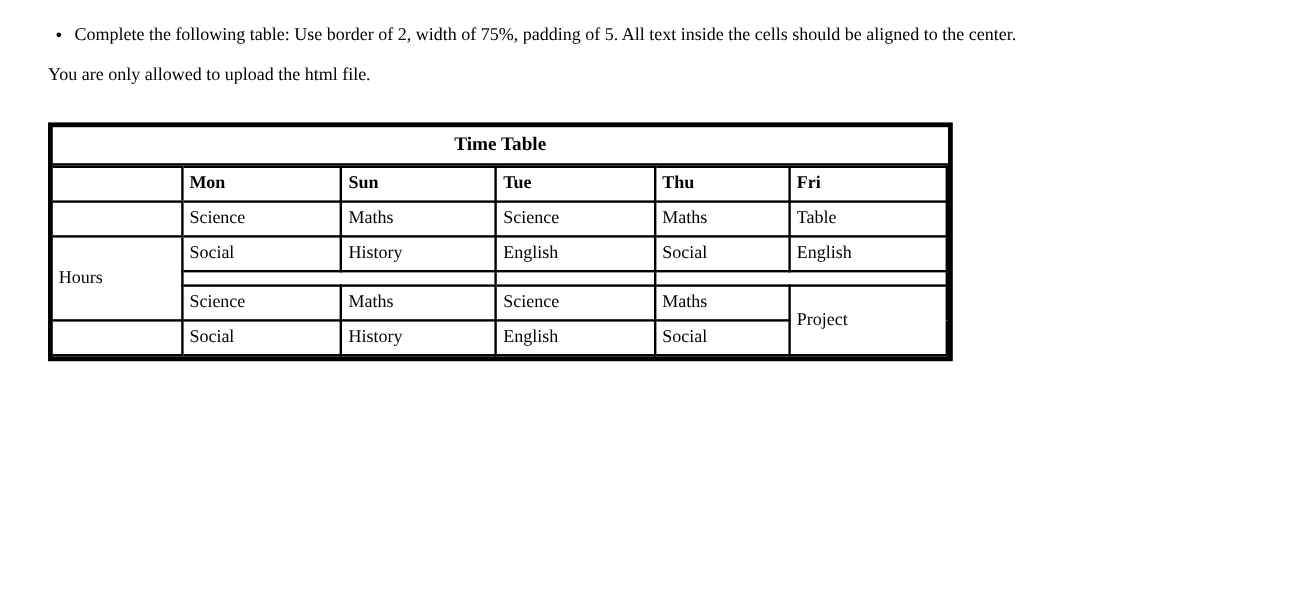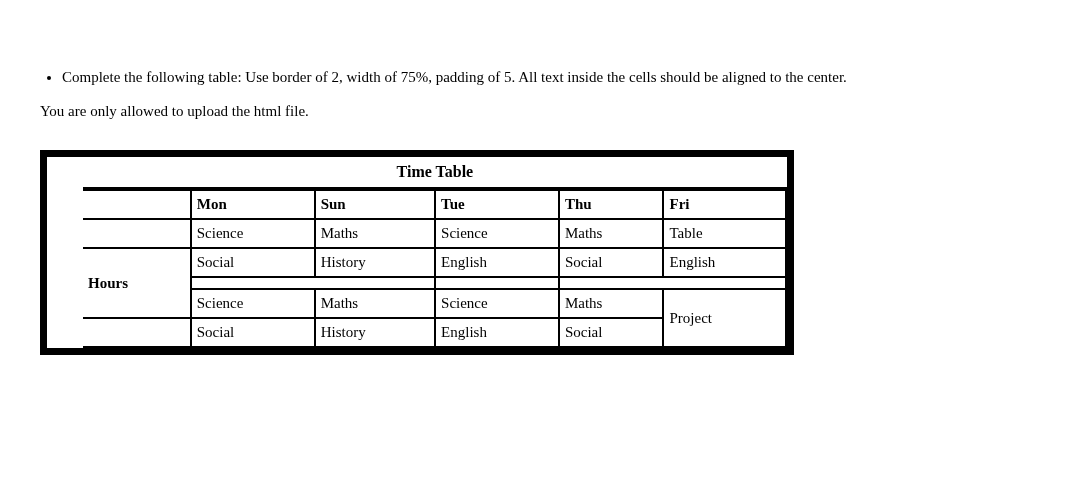--- a/index.html
+++ b/index.html
@@ -8,38 +8,36 @@
       background: #fff;
       color: #000;
       width: 1085px;
       height: 504px;
       padding: 18px 40px;
       font-size: 15px;
     }
     .bullet-section {
       margin-bottom: 14px;
       line-height: 1.5;
-      margin-top: 48px;
     }
     .bullet-section ul {
       list-style: disc;
       padding-left: 22px;
     }
     .bullet-section li {
       line-height: 1.55;
     }
     .upload-note {
       margin-bottom: 30px;
       font-size: 15px;
     }
     .table-wrapper {
-      border: 7px solid #000000;
+      border: 4px solid #000000;
       display: inline-block;
       width: 75%;
-      padding-left: 36px;
     }
     .timetable {
       width: 100%;
       border-collapse: collapse;
       text-align: center;
     }
     .timetable caption {
       font-weight: bold;
       font-size: 16px;
       padding: 6px 5px 6px 5px;
@@ -86,21 +84,21 @@
       <tr>
         <td style="border-left:none; border-right:none;"></td>
         <td>Science</td>
         <td>Maths</td>
         <td>Science</td>
         <td>Maths</td>
         <td>Table</td>
       </tr>
 
       <tr>
-        <td rowspan="3" style="font-weight:bold; border-left:none;border-radius:15px;">Hours</td>
+        <td rowspan="3" style="font-weight:normal; border-left:none;border-radius:15px;">Hours</td>
         <td>Social</td>
         <td>History</td>
         <td>English</td>
         <td>Social</td>
         <td>English</td>
       </tr>
 
       <tr>
         <td colspan="2" style="border-right:none;"></td>
         <td style="font-weight:bold;"></td>

